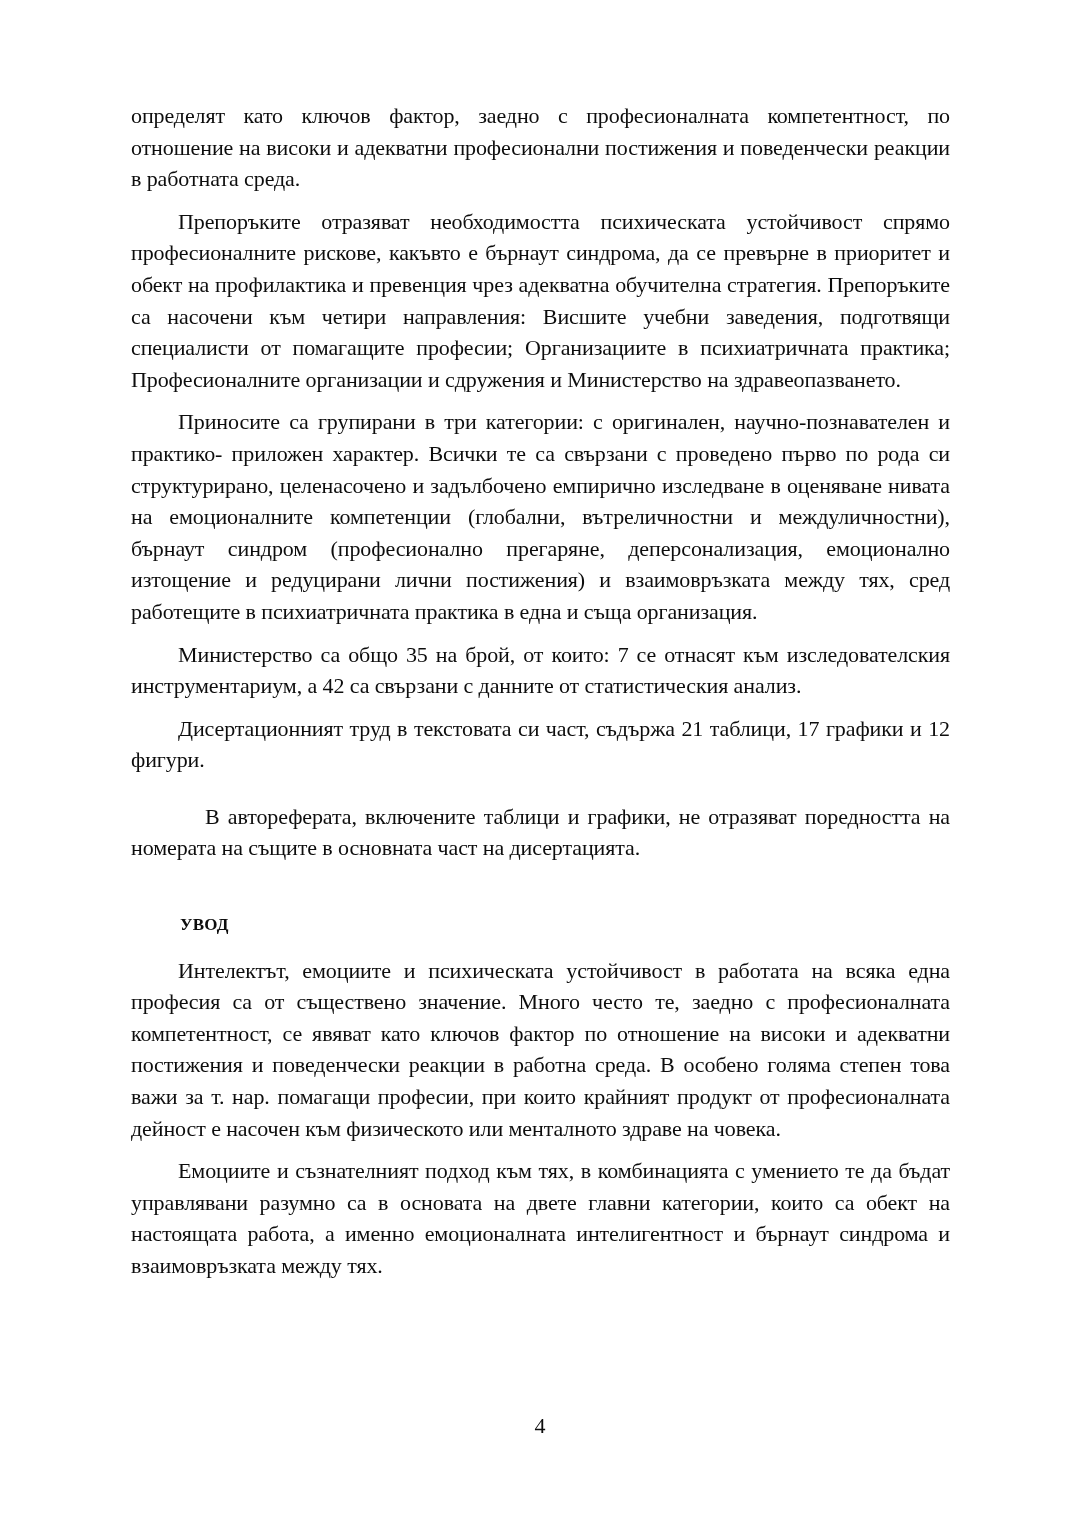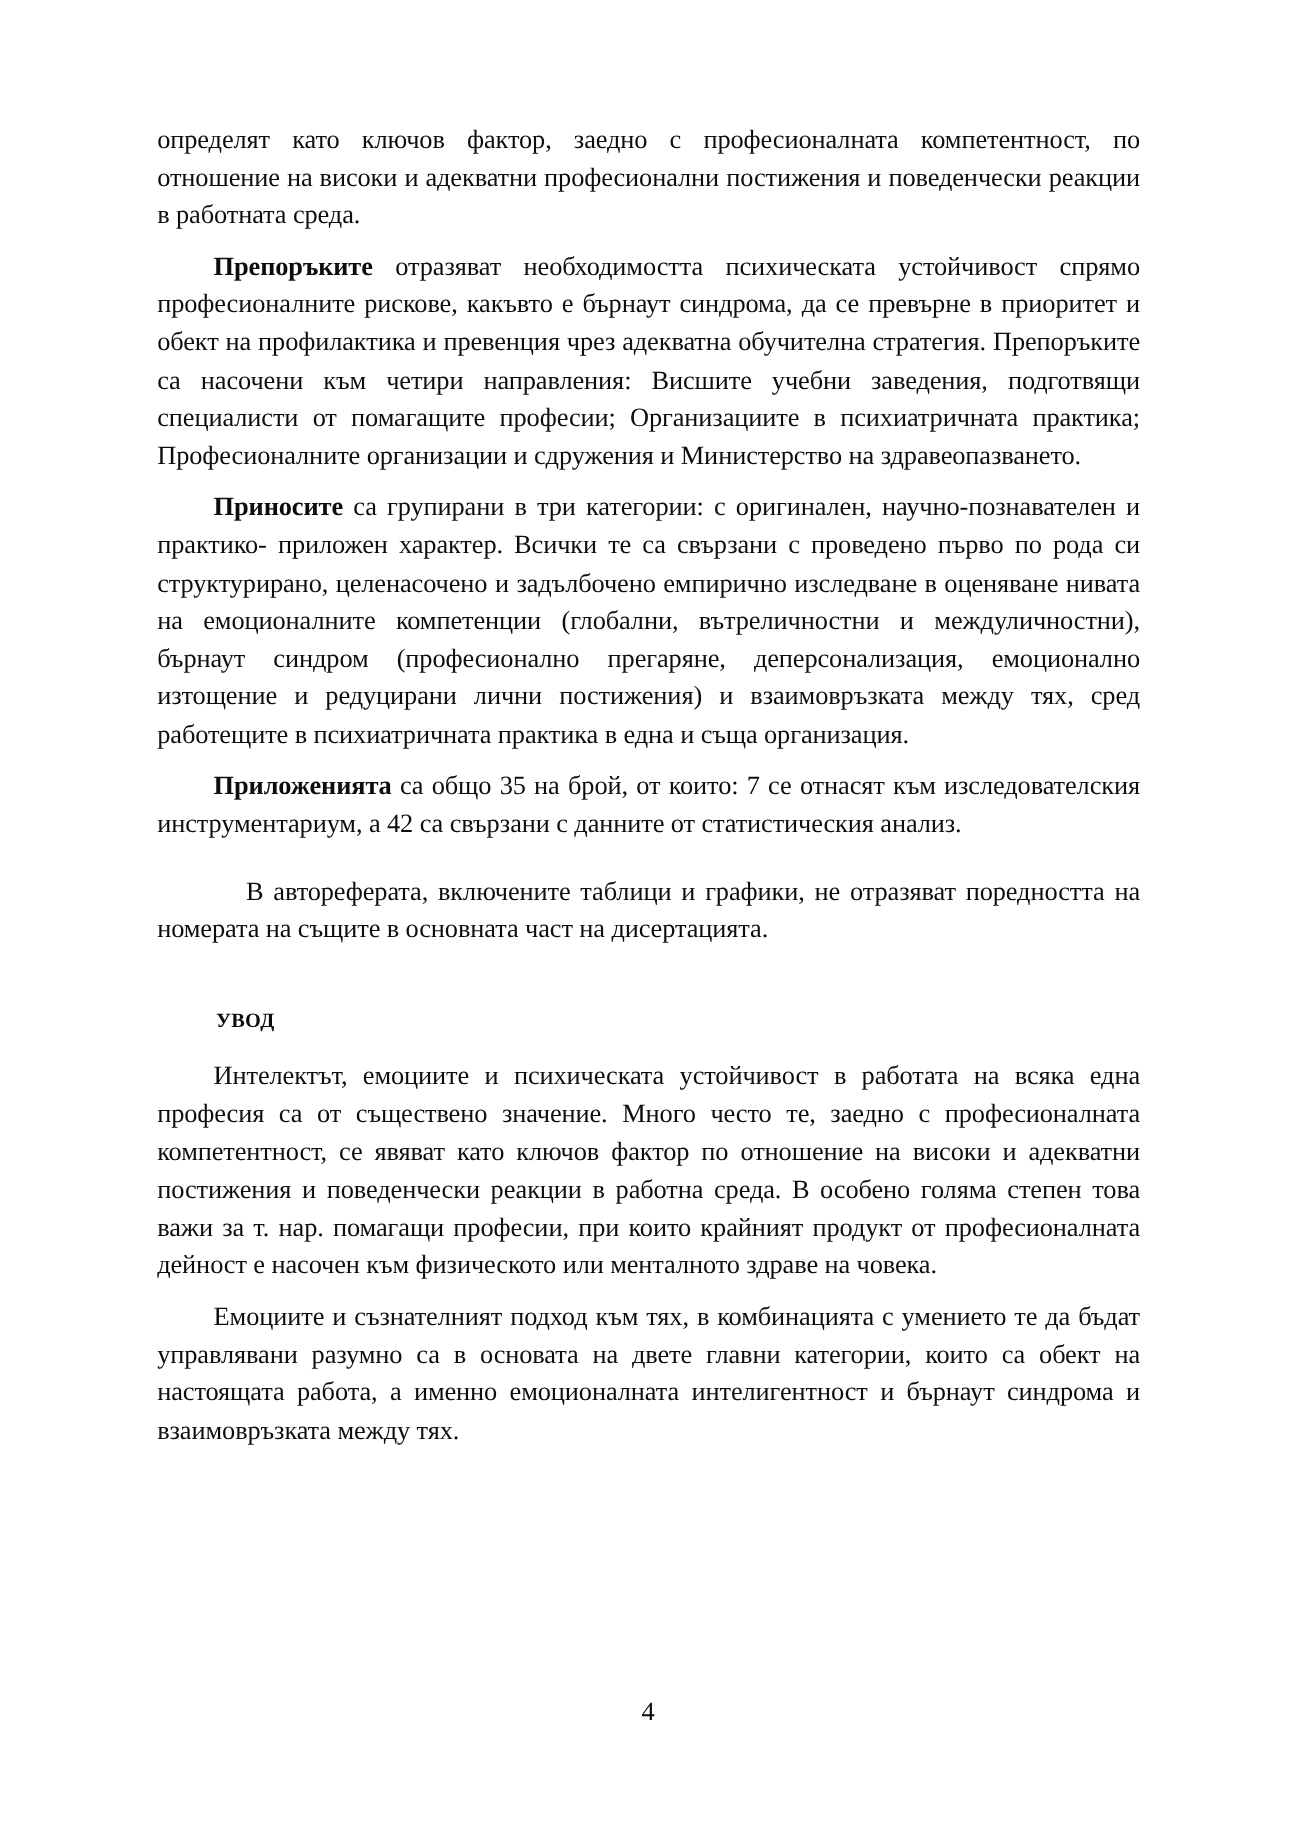--- a/index.html
+++ b/index.html
@@ -31,21 +31,21 @@
     letter-spacing: -0.1px;
   }
   .para.no-indent {
     text-indent: 0;
   }
   .para.deep-indent {
     text-indent: 74px;
     margin-top: 25px;
   }
   .para .lead {
-    font-weight: bold;
+    font-weight: normal;
   }
   .section-heading {
     font-size: 17px;
     font-weight: bold;
     line-height: 31.6px;
     margin: 45px 0 14px 0;
     padding-left: 49px;
     letter-spacing: 0.2px;
   }
   .page-number {
@@ -63,22 +63,23 @@
 
 <div class="page">
 
   <p class="para no-indent"><b class="lead"></b><span>определят като ключов фактор, заедно с професионалната компетентност, по отношение на високи и адекватни професионални постижения и поведенчески реакции в работната среда.</span></p>
 
   <p class="para"><b class="lead">Препоръките</b><span> отразяват необходимостта психическата устойчивост спрямо професионалните рискове, какъвто е бърнаут синдрома, да се превърне в приоритет и обект на профилактика и превенция чрез адекватна обучителна стратегия. Препоръките са насочени към четири направления: Висшите учебни заведения, подготвящи специалисти от помагащите професии; Организациите в психиатричната практика; Професионалните организации и сдружения и Министерство на здравеопазването.</span></p>
 
   <p class="para"><b class="lead">Приносите</b><span> са групирани в три категории: с оригинален, научно-познавателен и практико- приложен характер. Всички те са свързани с проведено първо по рода си структурирано, целенасочено и задълбочено емпирично изследване в оценяване нивата на емоционалните компетенции (глобални, вътреличностни и междуличностни), бърнаут синдром (професионално прегаряне, деперсонализация, емоционално изтощение и редуцирани лични постижения) и взаимовръзката между тях, сред работещите в психиатричната практика в една и съща организация.</span></p>
 
 
-  <p class="para"><b class="lead">Приложенията</b><span> са общо 35 на брой, от които: 7 се отнасят към изследователския инструментариум, а 42 са свързани с данните от статистическия анализ.</span></p>
+  <p class="para"><b class="lead">Министерство</b><span> са общо 35 на брой, от които: 7 се отнасят към изследователския инструментариум, а 42 са свързани с данните от статистическия анализ.</span></p>
 
+  <p class="para"><b class="lead"></b><span>Дисертационният труд в текстовата си част, съдържа 21 таблици, 17 графики и 12 фигури.</span></p>
 
   <p class="para deep-indent"><b class="lead"></b><span>В автореферата, включените таблици и графики, не отразяват поредността на номерата на същите в основната част на дисертацията.</span></p>
 
   <h1 class="section-heading">УВОД</h1>
 
   <p class="para"><b class="lead"></b><span>Интелектът, емоциите и психическата устойчивост в работата на всяка една професия са от съществено значение. Много често те, заедно с професионалната компетентност, се явяват като ключов фактор по отношение на високи и адекватни постижения и поведенчески реакции в работна среда. В особено голяма степен това важи за т. нар. помагащи професии, при които крайният продукт от професионалната дейност е насочен към физическото или менталното здраве на човека.</span></p>
 
   <p class="para"><b class="lead"></b><span>Емоциите и съзнателният подход към тях, в комбинацията с умението те да бъдат управлявани разумно са в основата на двете главни категории, които са обект на настоящата работа, а именно емоционалната интелигентност и бърнаут синдрома и взаимовръзката между тях.</span></p>
 
 </div>

